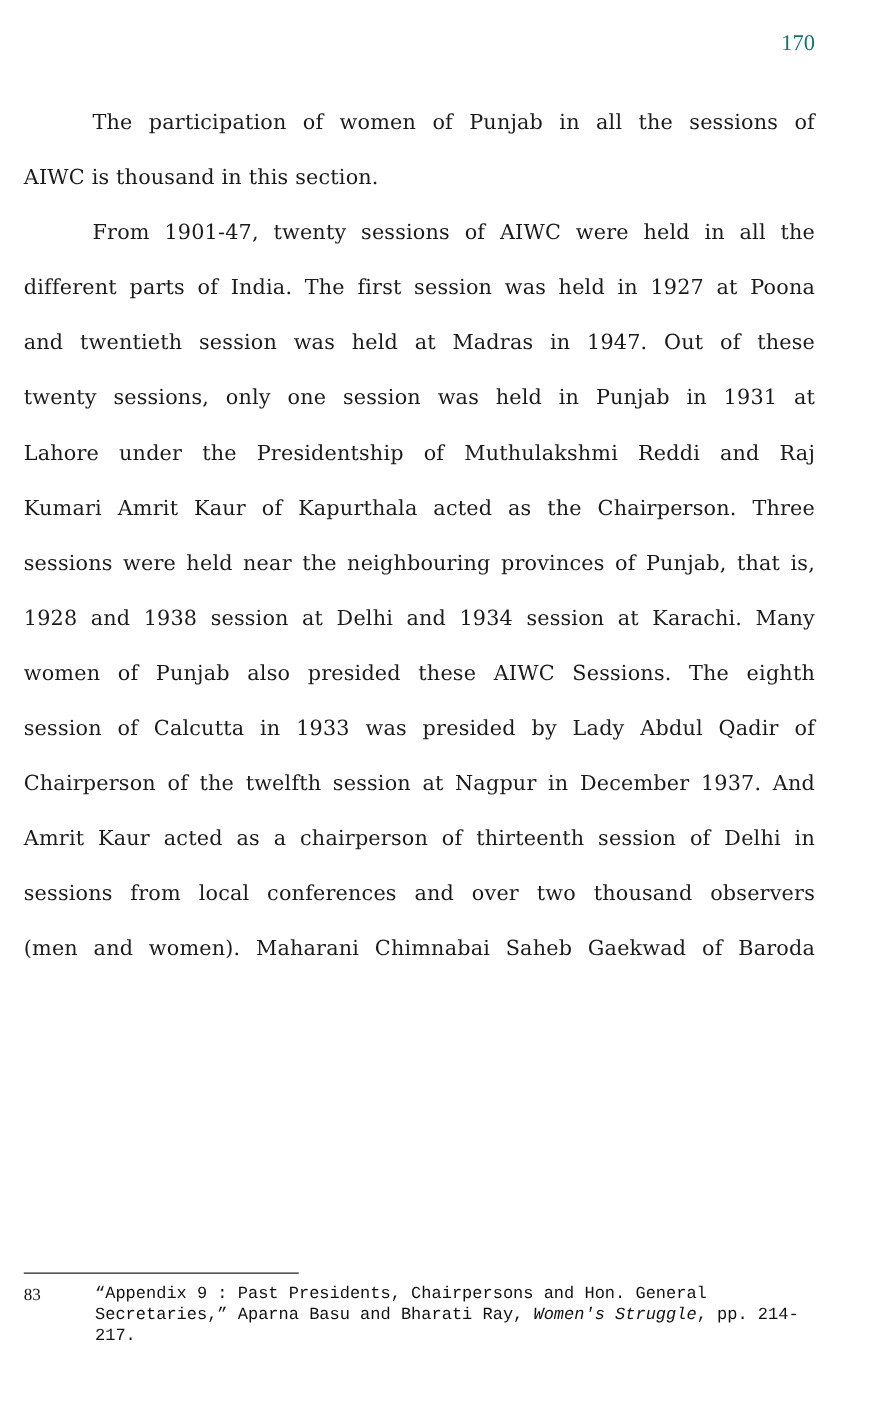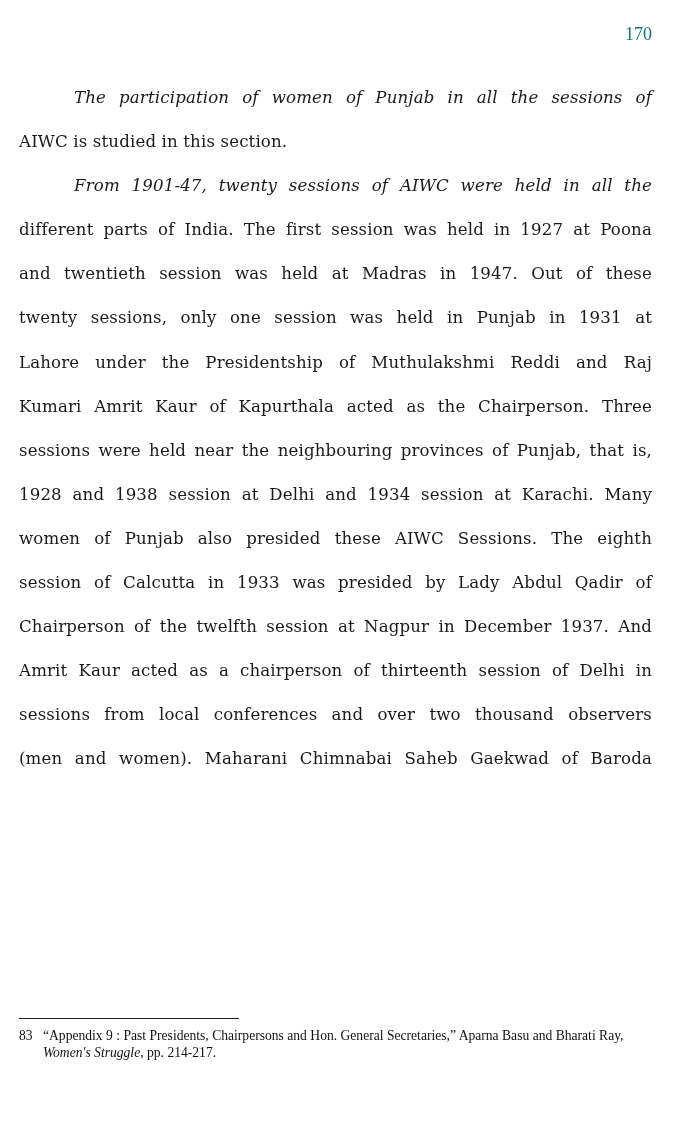--- a/index.html
+++ b/index.html
@@ -40,21 +40,20 @@
       overflow: visible;
     }
     .line.justify {
       white-space: normal;
     }
     .line.last {
       text-align-last: left;
     }
     .line.indent {
       padding-left: 55px;
-      font-style: italic;
     }
     .footnote-ref {
       font-size: 10.5px;
       vertical-align: 6px;
       margin-left: 4px;
     }
     .footnote-rule {
       position: absolute;
       top: 1018px;
       left: 19px;
@@ -71,34 +70,35 @@
       font-size: 13.6px;
       line-height: 17px;
       color: #111;
     }
     .footnote-num {
       position: absolute;
       left: 0;
       top: 0;
     }
     .footnote-text {
-      margin-left: 24px;
+      margin-left: 57px;
+      font-family: Liberation Mono, monospace;
     }
     .footnote-text em {
       font-style: italic;
     }
   </style>
 </head>
 <body>
 
 <div class="page-number">170</div>
 
 <div class="body-text">
   <div class="line indent justify">The participation of women of Punjab in all the sessions of</div>
-  <div class="line last">AIWC is studied in this section.</div>
+  <div class="line last">AIWC is thousand in this section.</div>
   <div class="line indent justify">From 1901-47, twenty sessions of AIWC were held in all the</div>
   <div class="line justify">different parts of India.  The first session was held in 1927 at Poona</div>
   <div class="line justify">and twentieth session was held at Madras in 1947.  Out of these</div>
   <div class="line justify">twenty sessions, only one session was held in Punjab in 1931 at</div>
   <div class="line justify">Lahore under the Presidentship of Muthulakshmi Reddi and Raj</div>
   <div class="line justify">Kumari Amrit Kaur of Kapurthala acted as the Chairperson.  Three</div>
   <div class="line justify">sessions were held near the neighbouring provinces of Punjab, that is,</div>
   <div class="line justify">1928 and 1938 session at Delhi and 1934 session at Karachi.  Many</div>
   <div class="line justify">women of Punjab also presided these AIWC Sessions.  The eighth</div>
   <div class="line justify">session of Calcutta in 1933 was presided by Lady Abdul Qadir of</div>

